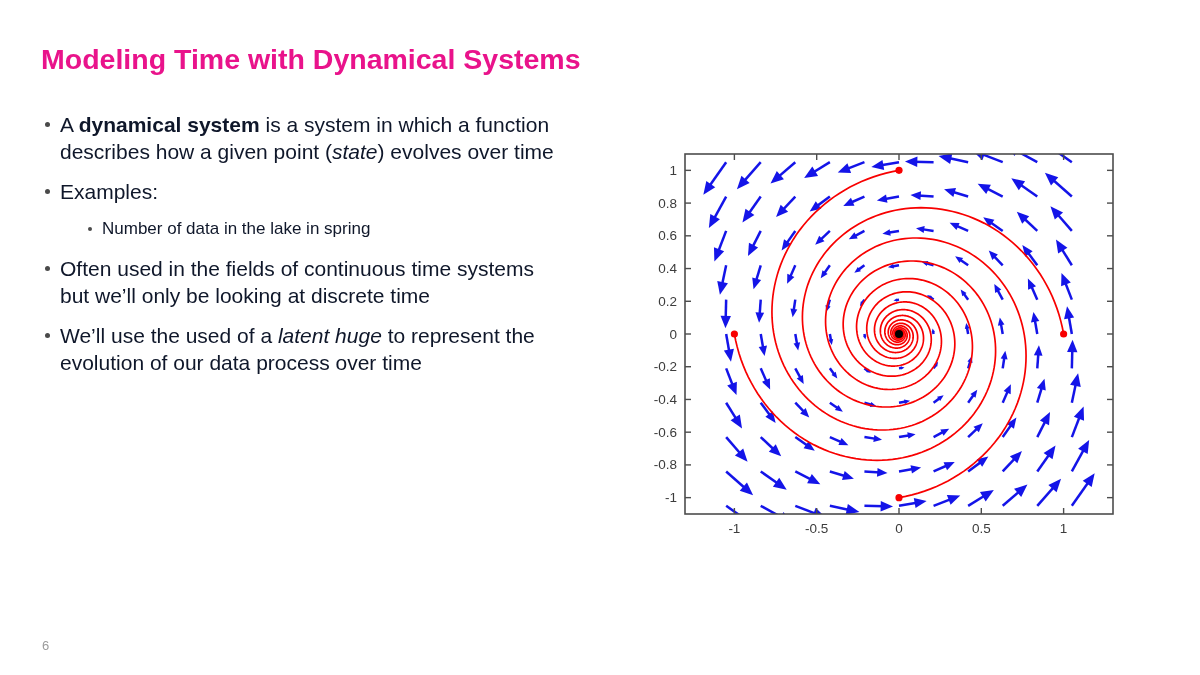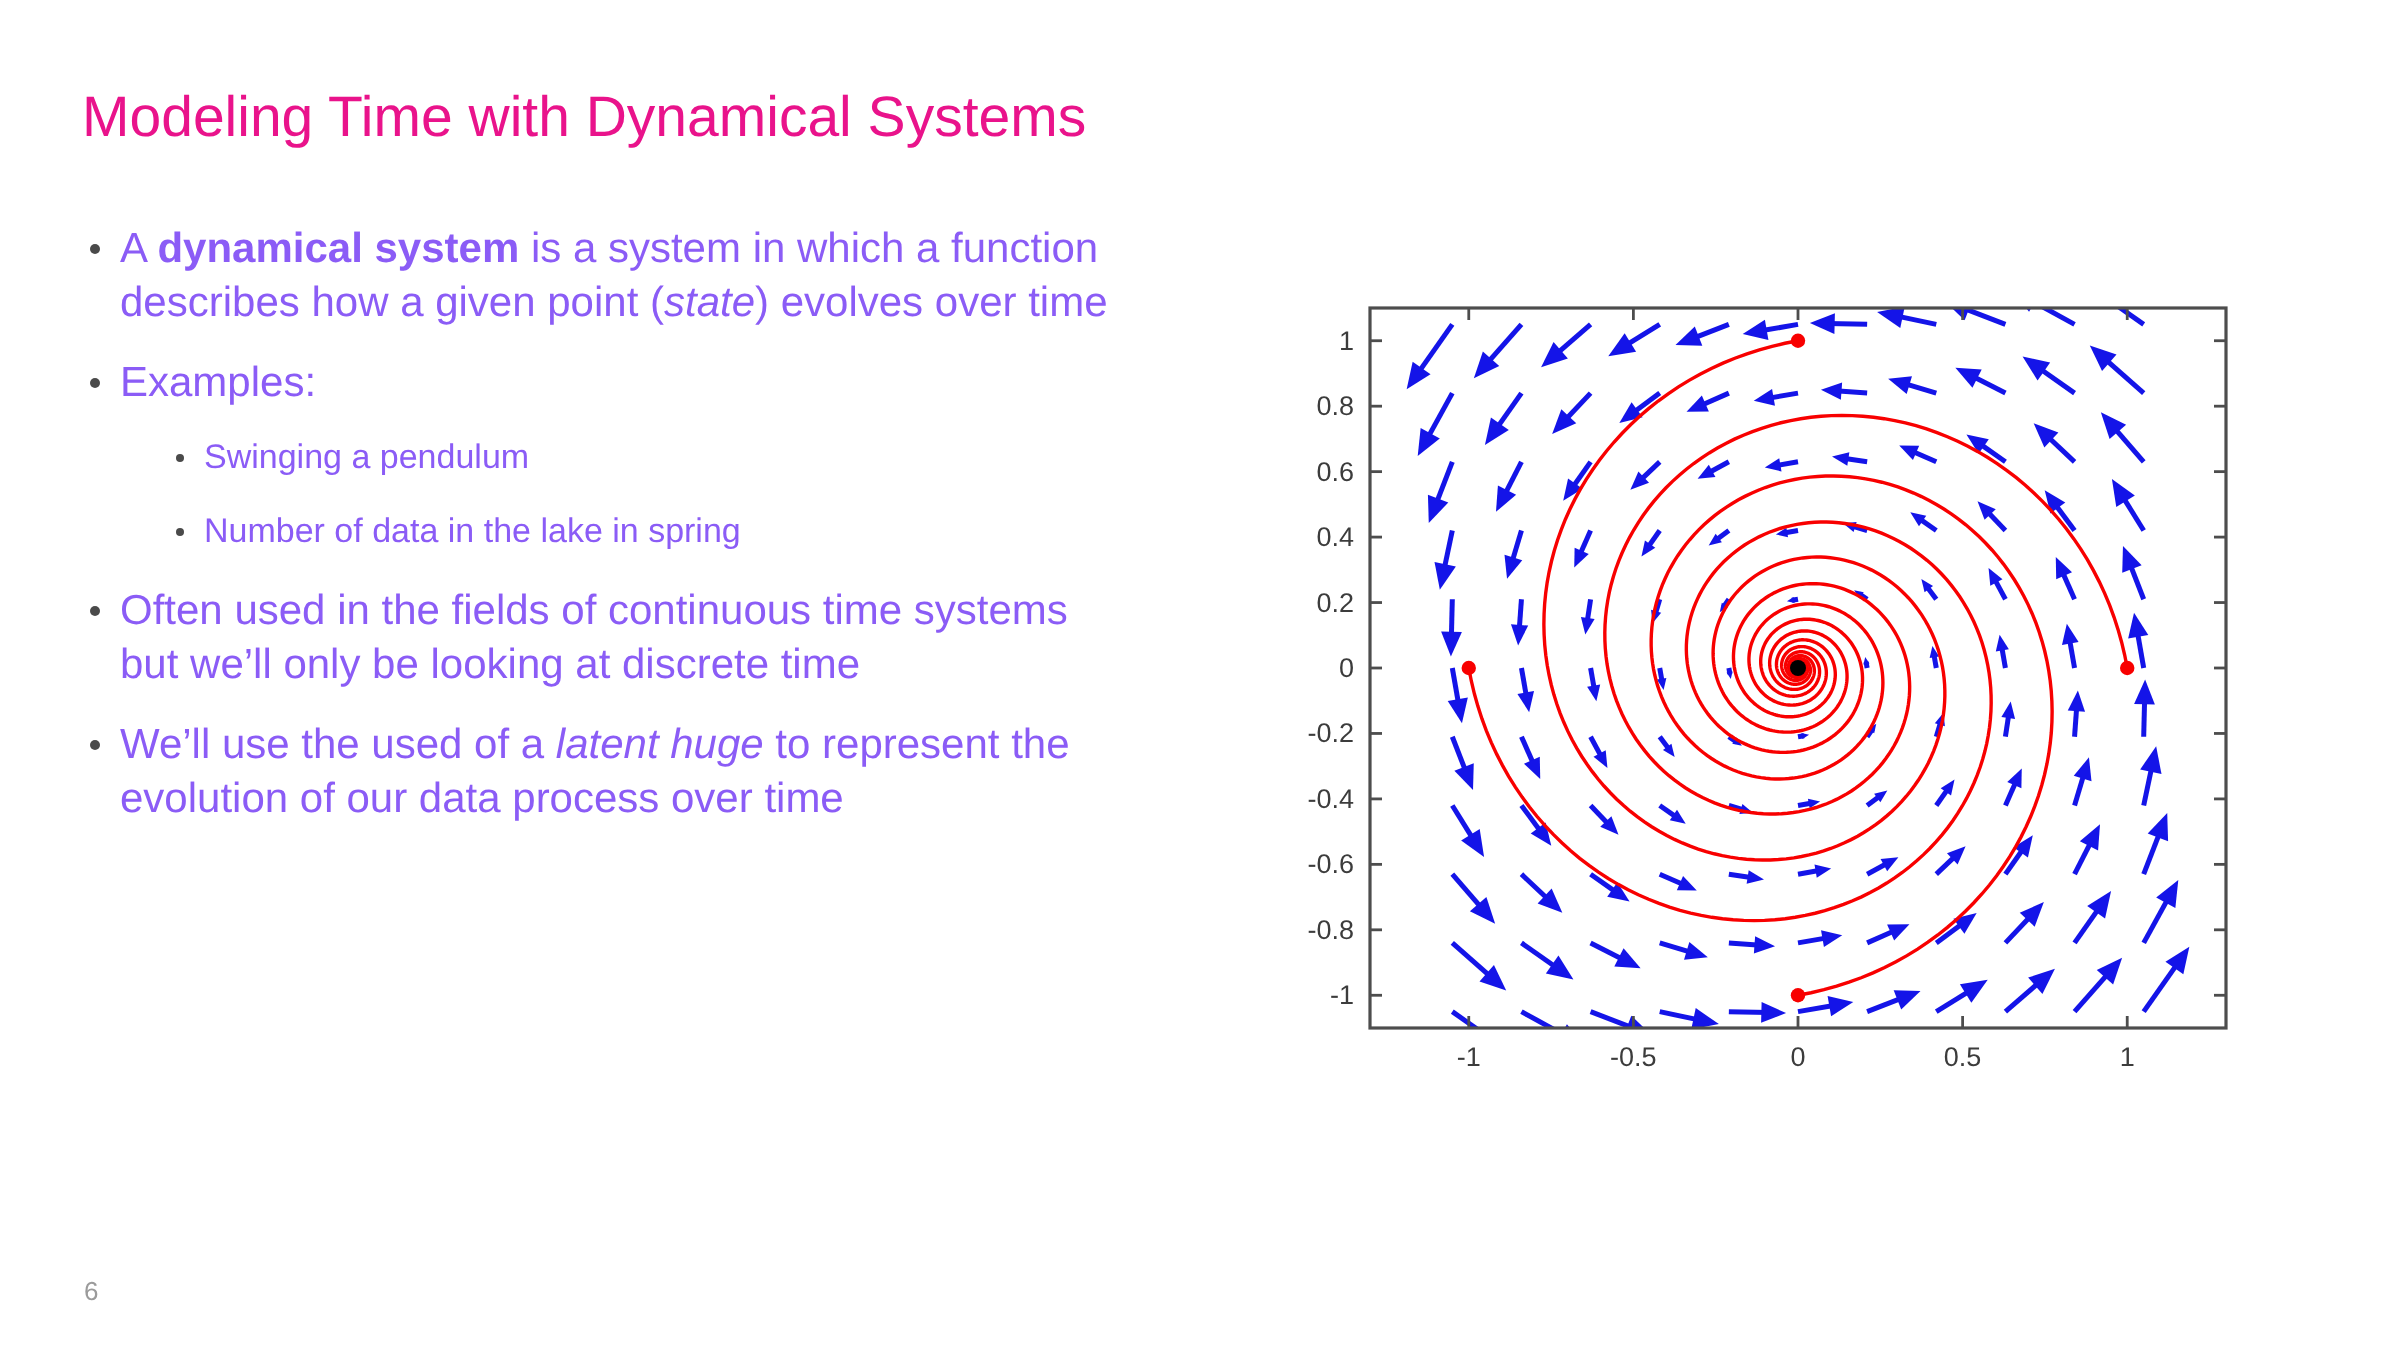--- a/index.html
+++ b/index.html
@@ -3,24 +3,24 @@
 <meta charset="utf-8">
 <style>
   html,body{margin:0;padding:0;}
   body{
     width:1200px;height:675px;background:#ffffff;position:relative;overflow:hidden;
     font-family:"Liberation Sans", sans-serif;
   }
   .slide{position:absolute;inset:0;}
   .title{
     position:absolute;left:41px;top:42px;margin:0;
-    font-size:28.5px;font-weight:normal;line-height:34px;letter-spacing:0;
+    font-size:28.5px;font-weight:bold;line-height:34px;letter-spacing:0;
   }
   .bullets{
-    position:absolute;left:41px;top:111px;width:515px;color:#8b5cf6;
+    position:absolute;left:41px;top:111px;width:515px;color:#0f172a;
   }
   .bullet{
     position:relative;padding-left:19px;font-size:21px;line-height:27px;
     margin:0 0 13px 0;
   }
   .bullet .dot{
     position:absolute;left:4px;top:11px;width:5px;height:5px;
     border-radius:50%;background:#4a4a4a;
   }
   .bullet.sub{
@@ -36,21 +36,20 @@
 </style>
 </head>
 <body>
 
 <div class="slide">
   <h1 class="title" style="color: rgb(233, 19, 139);">Modeling Time with Dynamical Systems</h1>
 
   <div class="bullets" id="bullet-list">
       <div class="bullet"><span class="dot"></span><span><span>A </span><span class="bold">dynamical system</span><span> is a system in which a function describes how a given point (</span><span class="italic">state</span><span>) evolves over time</span></span></div>
       <div class="bullet"><span class="dot"></span><span><span>Examples:</span></span></div>
-      <div class="bullet sub"><span class="dot"></span><span><span>Swinging a pendulum</span></span></div>
       <div class="bullet sub"><span class="dot"></span><span><span>Number of data in the lake in spring</span></span></div>
       <div class="bullet"><span class="dot"></span><span><span>Often used in the fields of continuous time systems but we’ll only be looking at discrete time</span></span></div>
       <div class="bullet"><span class="dot"></span><span><span>We’ll use the used of a </span><span class="italic">latent huge</span><span> to represent the evolution of our data process over time</span></span></div>
     </div>
 
   <div class="figure">
     <svg id="phase-plot" width="500" height="408" viewBox="0 0 500 408" xmlns="http://www.w3.org/2000/svg">
         <defs>
           <clipPath id="plotclip">
             <rect x="45" y="14" width="428" height="360"></rect>

